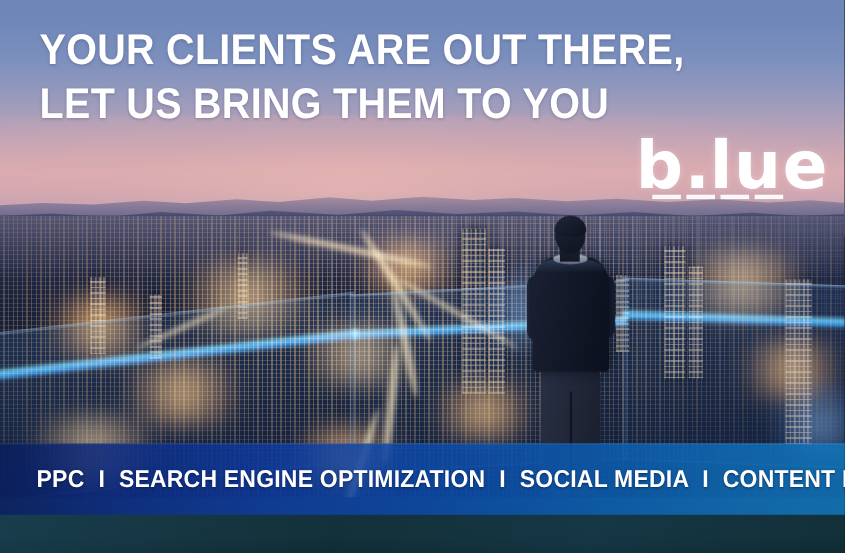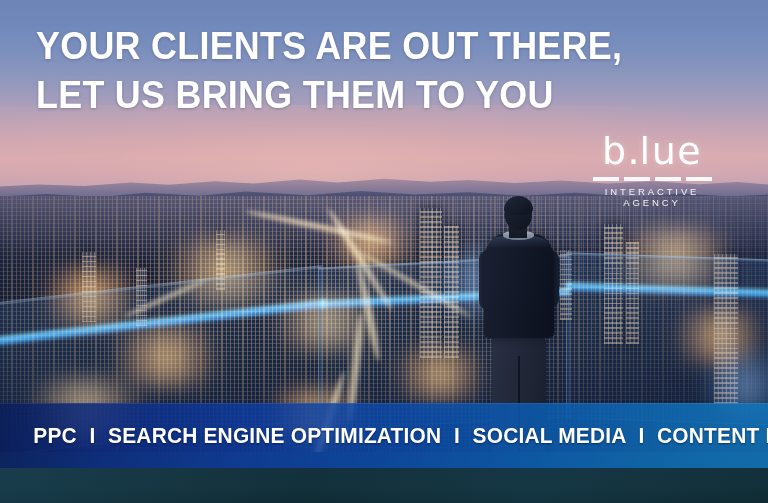--- a/index.html
+++ b/index.html
@@ -300,22 +300,22 @@
   
   .logo {
     position: absolute;
     left: 578px; top: 128px;
     width: 148px;
   }
   .logo-word {
     display: block;
     color: #ffffff;
     font-family: "DejaVu Sans", sans-serif;
-    font-weight: 400;
-    font-size: 38px;
+    font-weight: 700;
+    font-size: 60px;
     line-height: 46px;
     letter-spacing: 1.5px;
     text-align: center;
     text-shadow: 0 0 6px rgba(255,255,255,0.28);
   }
   .logo-word .dot { letter-spacing: 0; }
   .logo-bars {
     display: flex;
     justify-content: center;
     gap: 5px;
@@ -459,21 +459,20 @@
   </div>
 
   <div class="logo">
     <span class="logo-word"><span>b</span><span class="dot">.</span><span>lue</span></span>
     <span class="logo-bars">
       <i></i>
       <i></i>
       <i></i>
       <i></i>
     </span>
-    <span class="logo-tagline">INTERACTIVE AGENCY</span>
   </div>
 
   <div class="svc-banner">
     <div class="svc-text">
       <span>PPC</span>
       <span class="sep">I</span>
       <span>SEARCH ENGINE OPTIMIZATION</span>
       <span class="sep">I</span>
       <span>SOCIAL MEDIA</span>
       <span class="sep">I</span>

